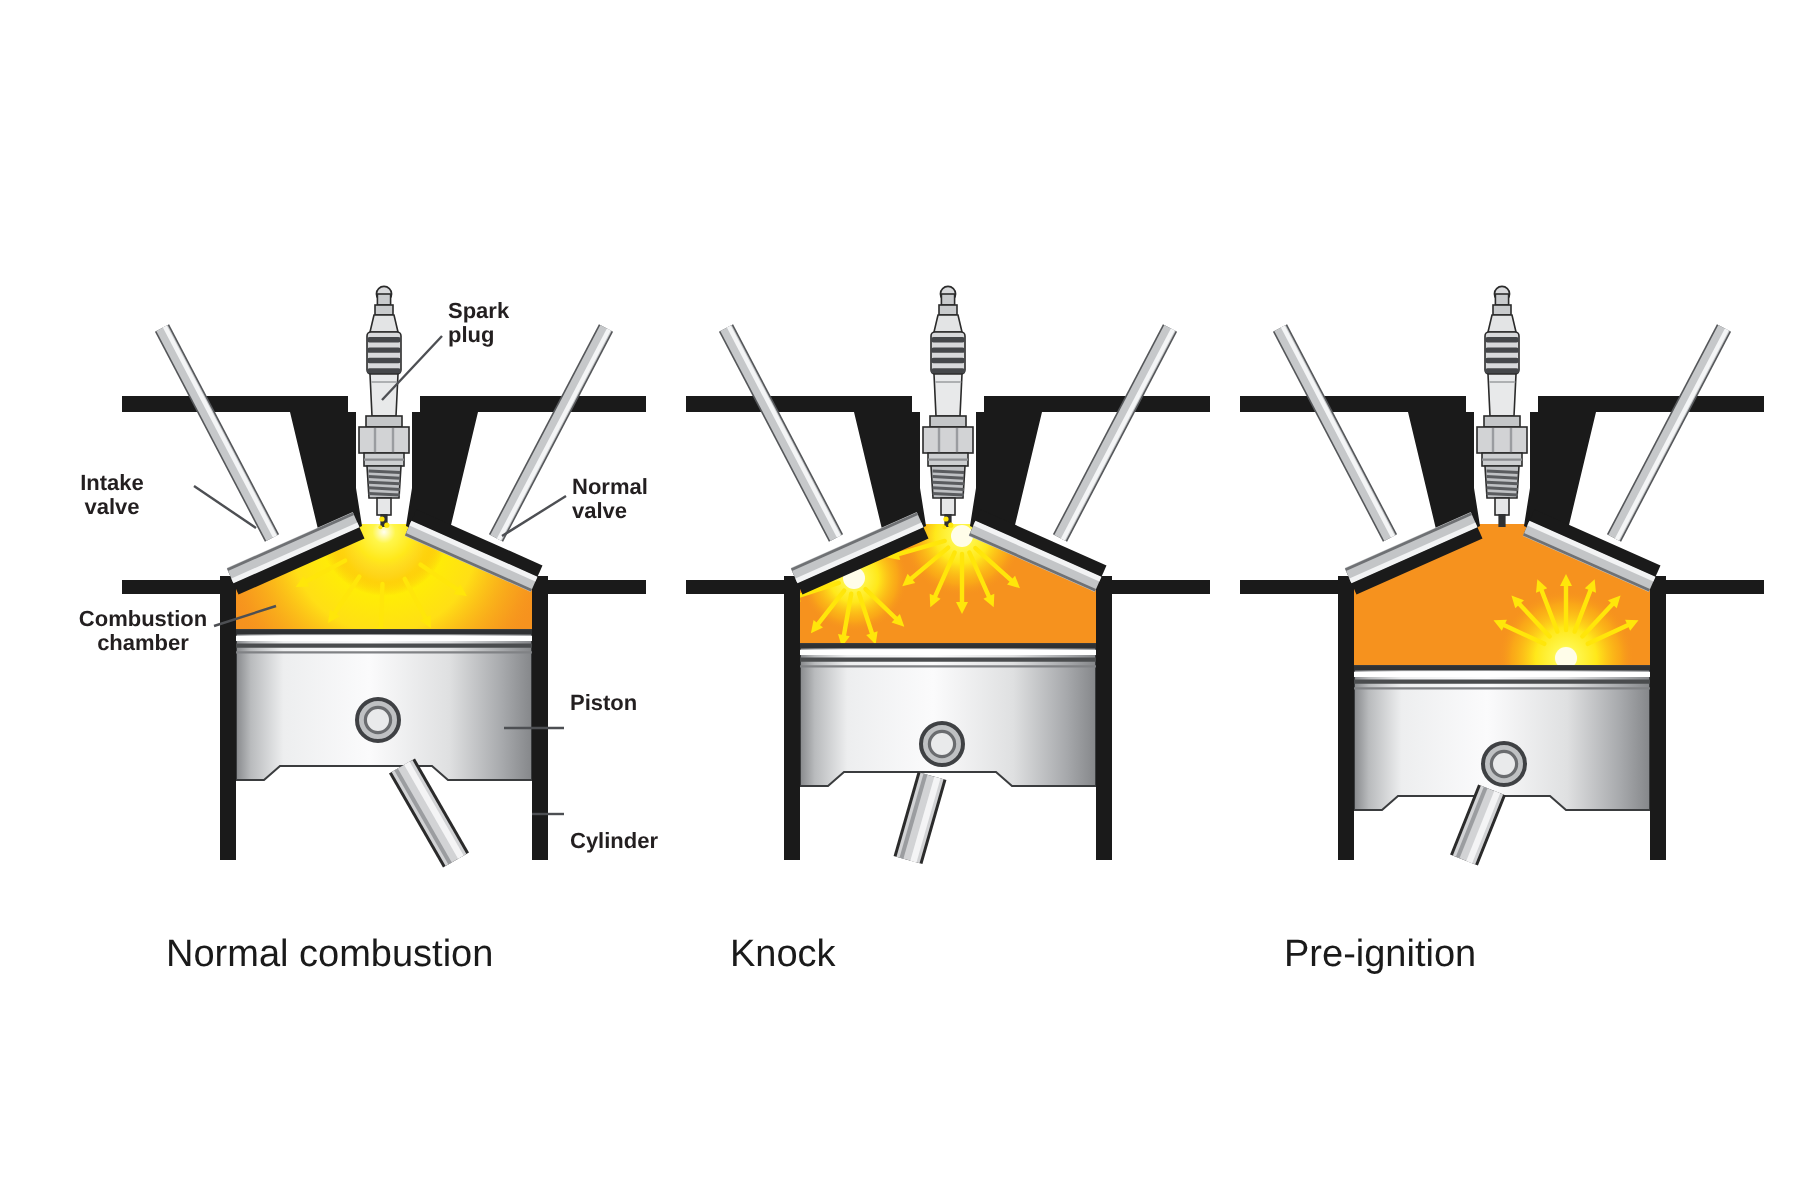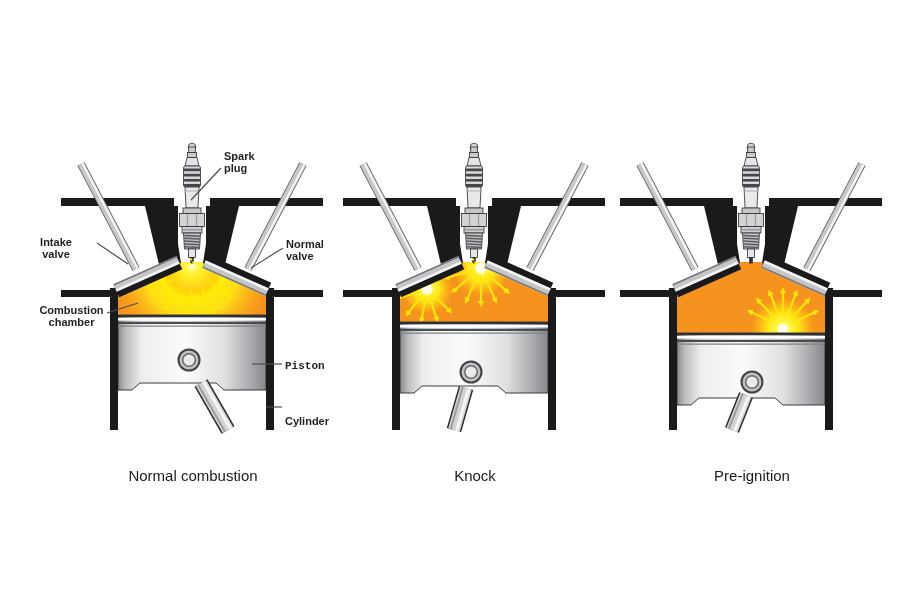--- a/index.html
+++ b/index.html
@@ -7,24 +7,24 @@
          font-family:"Liberation Sans",sans-serif;}
   .engine{position:absolute;top:140px;width:262px;height:310px;}
   #eng0{left:61px;} #eng1{left:343px;} #eng2{left:620px;}
   .overlay{position:absolute;left:0;top:0;width:900px;height:600px;pointer-events:none;}
   .label{position:absolute;font-size:11px;line-height:1.1;color:#231F20;font-weight:bold;}
   .label span{display:block;}
   .l-spark{left:224px;top:150px;}
   .l-intake{left:18px;top:236px;width:76px;text-align:center;}
   .l-exhaust{left:286px;top:238px;}
   .l-comb{left:22px;top:304px;width:99px;text-align:center;}
-  .l-piston{left:285px;top:360px;font-family:Liberation Mono, monospace;}
+  .l-piston{left:285px;top:346px;}
   .l-cyl{left:285px;top:397px;margin-top:18px;}
-  .caption{position:absolute;top:467px;width:220px;text-align:center;
-           font-size:15px;color:#1A1A1A;}
+  .caption{position:absolute;top:467px;width:220px;
+           font-size:19px;color:#1A1A1A;}
   .c0{left:83px;} .c1{left:365px;} .c2{left:642px;}
 </style>
 </head>
 <body>
 
 <div class="stage">
 
   <svg id="eng0" class="engine" viewBox="0 0 262 310">
       <defs>
         <linearGradient id="pistg0" x1="0" y1="0" x2="1" y2="0">

